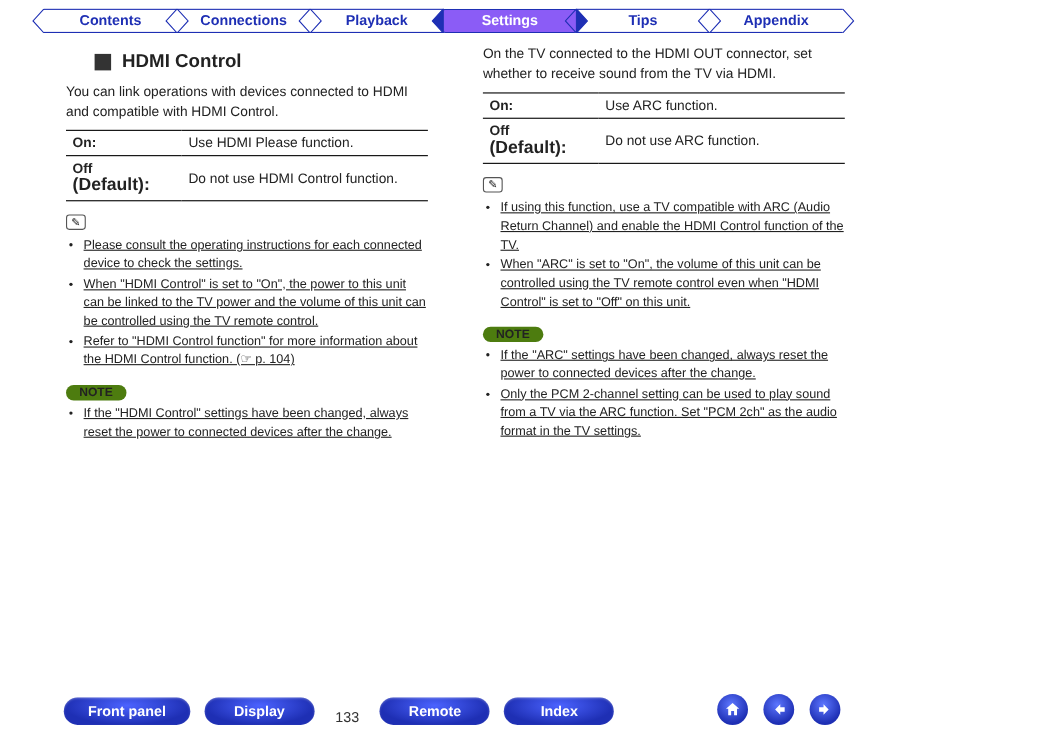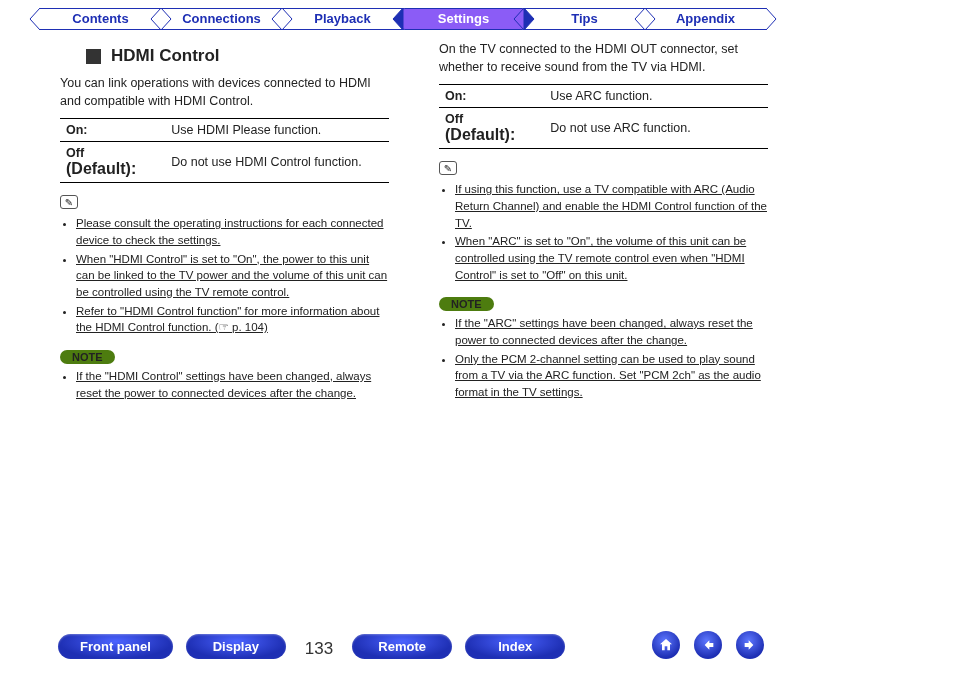--- a/index.html
+++ b/index.html
@@ -108,21 +108,21 @@
     display:flex; align-items:flex-end; padding:0 42px; gap:13px;
   }
   .pill{
     background:#283bd2;
     background: radial-gradient(ellipse at 50% 30%, #4b63ff 0%, #1e2fb4 70%);
     color:#fff; font-weight:bold; font-size:13px;
     padding:5px 22px; border-radius:16px; cursor:pointer;
     min-width:100px; text-align:center;
     box-shadow: inset 0 1px 2px rgba(255,255,255,.3);
   }
-  .pg-num{ font-size:17px; color:#333; padding:0 6px;}
+  .pg-num{ font-size:13px; color:#333; padding:0 6px;}
   .spacer{ flex:1;}
   .circle-btn{
     width:28px; height:28px; border-radius:50%;
     background: radial-gradient(circle at 45% 35%, #5d77ff 0%, #1e2fb4 70%);
     display:inline-flex; align-items:center; justify-content:center;
     color:#fff; cursor:pointer; margin-left:6px;
   }
   .circle-btn svg{ display:block;}
   .nav-btns{ display:flex; gap:8px;}
 

